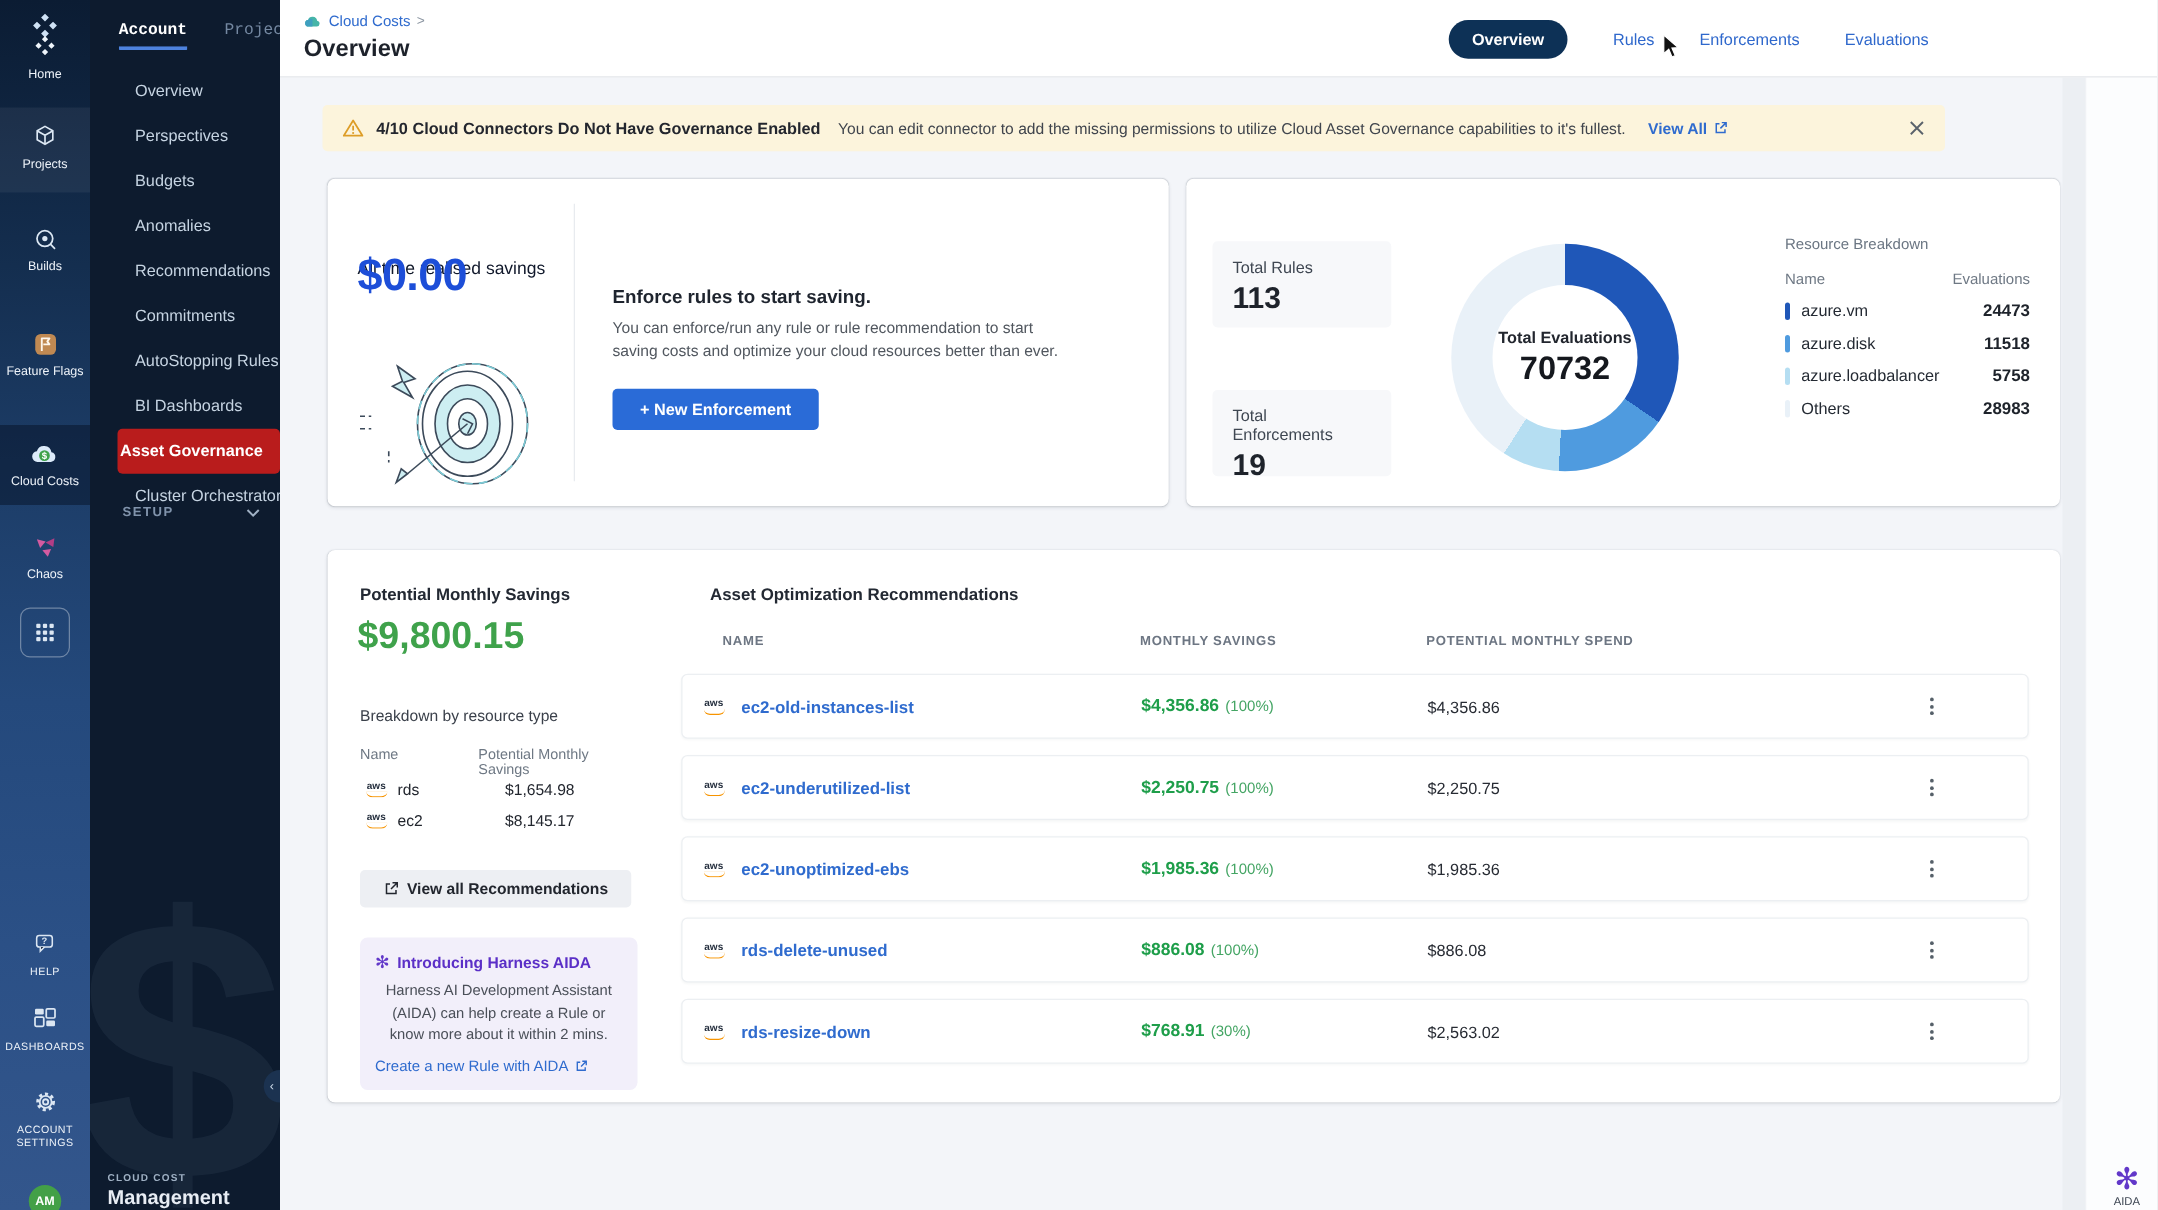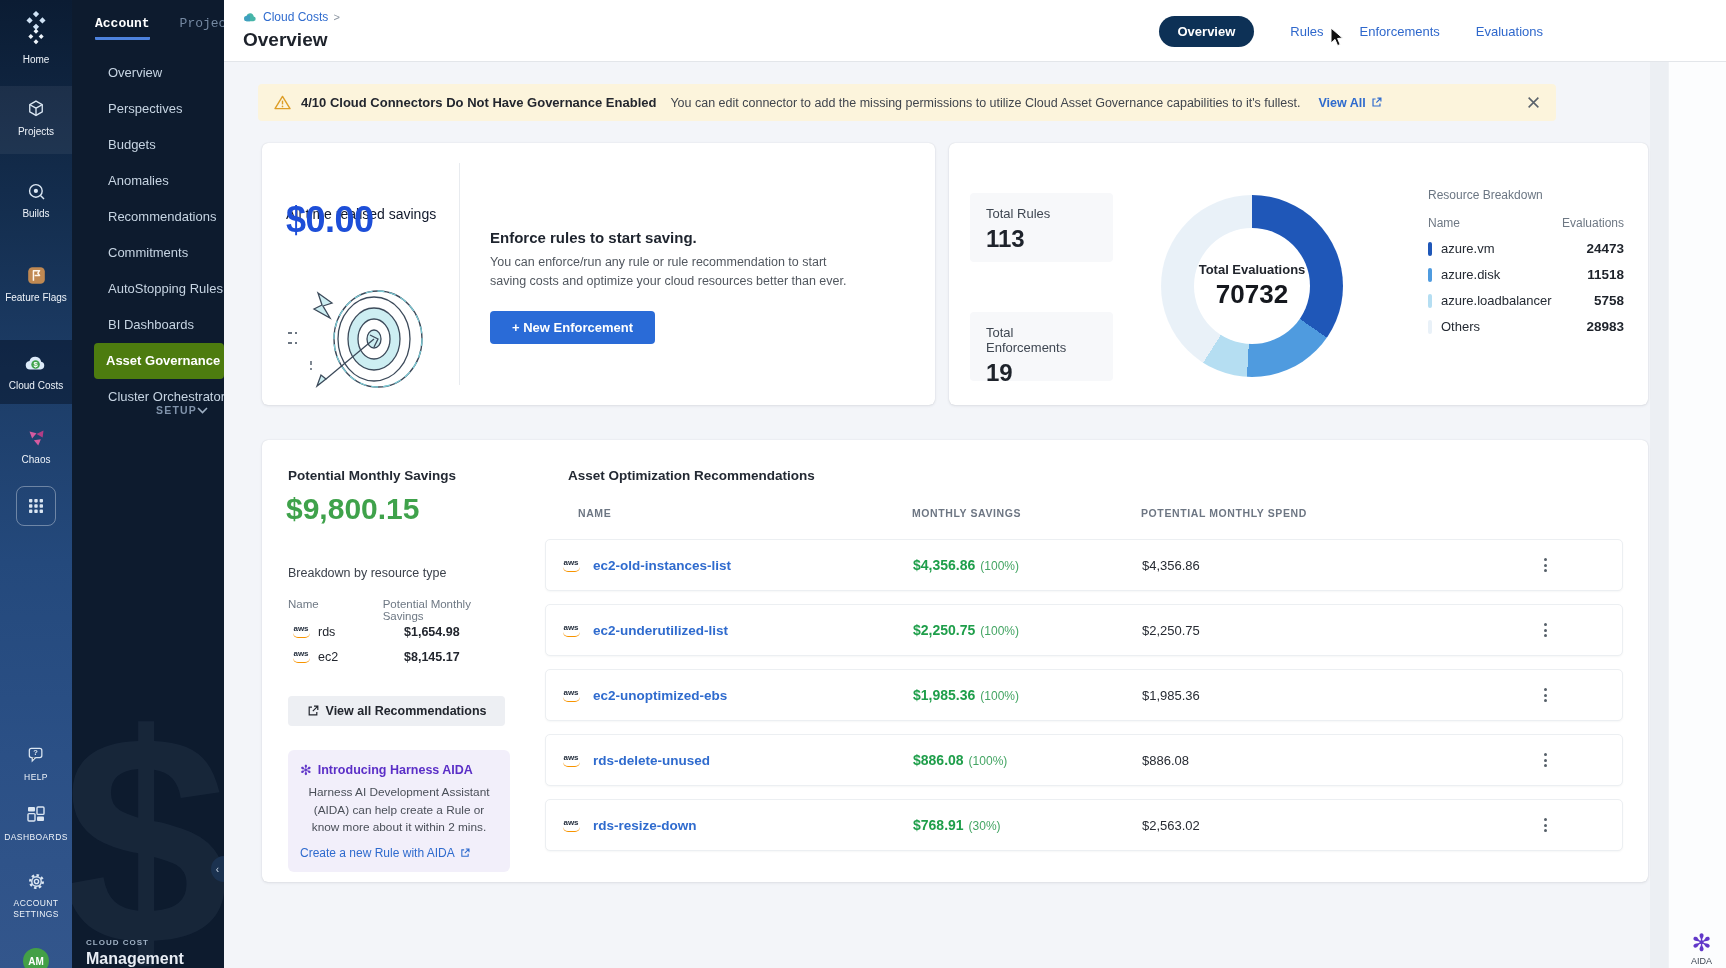--- a/index.html
+++ b/index.html
@@ -26,22 +26,22 @@
   
   .sidebar {
     width:152px; flex-shrink:0; position:relative; overflow:hidden;
     background:#0d1b2e; color:#c6d4e2; z-index:4;
   }
   .side-tabs { position:absolute; top:16px; left:23px; display:flex; gap:30px; }
   .side-tab { font-size:13px; color:#7488a1; cursor:pointer; padding-bottom:6px;font-family:Liberation Mono, monospace; }
   .side-tab.active { color:#fff; font-weight:bold; border-bottom:3px solid #4d82dd; border-radius:1px; }
   .side-menu { position:absolute; top:55px; left:0; right:0; }
   .side-item { height:36px; line-height:36px; padding-left:36px; font-size:13px; color:#c6d4e2; cursor:pointer; white-space:nowrap; }
-  .side-item.active { background:#4d7c0f; color:#fff; font-weight:bold; margin-left:22px; padding-left:12px; border-radius:4px; }
-  .setup-row { position:absolute; top:404px; left:26px; right:16px; display:flex; justify-content:flex-end; align-items:center; cursor:pointer; }
+  .side-item.active { background:#b91c1c; color:#fff; font-weight:bold; margin-left:22px; padding-left:2px; border-radius:4px; }
+  .setup-row { position:absolute; top:404px; left:26px; right:16px; display:flex; justify-content:space-between; align-items:center; cursor:pointer; }
   .setup-lbl { font-size:10.5px; letter-spacing:1.2px; color:#8093ab; font-weight:bold; }
   .watermark { position:absolute; left:-10px; top:690px; font-size:300px; font-weight:bold; color:rgba(150,185,215,0.07); line-height:1; pointer-events:none; }
   .side-footer { position:absolute; left:14px; top:938px; }
   .side-footer .l1 { font-size:8px; letter-spacing:1px; color:#9fb0c3; font-weight:bold; }
   .side-footer .l2 { font-size:16px; color:#e8edf4; font-weight:bold; margin-top:3px; }
   .collapse-handle { position:absolute; right:0; top:856px; width:13px; height:26px; background:#1b3250; border-radius:13px 0 0 13px; color:#cfdcea; font-size:10px; display:flex; align-items:center; justify-content:center; cursor:pointer; }
   
   .main { flex:1; position:relative; background:#f3f5f9; }
   .main-header { position:absolute; left:0; top:0; right:0; height:62px; background:#fff; border-bottom:1px solid #e3e6ea; z-index:2; }
   .crumb-row { position:absolute; left:19px; top:10px; display:flex; align-items:center; gap:5px; }
@@ -86,21 +86,21 @@
   .chip { width:4px; height:14px; border-radius:2px; margin-right:9px; flex-shrink:0; }
   .legend-row .lv { margin-left:auto; color:#1e232b; font-weight:bold; font-size:13.5px; }
   
   .pms-title { position:absolute; left:26px; top:28px; font-size:13.5px; font-weight:bold; color:#232933; }
   .pms-value { position:absolute; left:24px; top:52px; font-size:30px; font-weight:bold; color:#3fa24b; }
   .pms-sub { position:absolute; left:26px; top:126px; font-size:12.5px; color:#3b414b; }
   .pms-head { position:absolute; left:26px; top:158px; width:224px; display:flex; font-size:11.5px; color:#6e7884; }
   .pms-head .h2c { margin-left:64px; }
   .pms-row { position:absolute; left:26px; width:224px; display:flex; align-items:center; font-size:12.5px; color:#22262e; }
   .pms-row .rn { width:54px; margin-left:4px; }
-  .pms-row .rv { margin-left:32px; font-weight:bold; }
+  .pms-row .rv { margin-left:32px; font-weight:normal; }
   .btn-secondary { position:absolute; left:26px; top:256px; width:217px; height:30px; background:#edeff3; border:none; border-radius:4px; font-size:12.5px; font-weight:bold; color:#22262e; display:flex; align-items:center; justify-content:center; gap:7px; cursor:pointer; font-family:inherit; }
   .aida-box { position:absolute; left:26px; top:310px; width:222px; height:122px; background:#f2effa; border-radius:6px; padding:13px 12px; }
   .aida-head { display:flex; align-items:center; gap:6px; }
   .aida-title { font-size:12.5px; font-weight:bold; color:#5b2fc7; }
   .aida-body { font-size:11.8px; line-height:1.5; color:#4a4f58; margin-top:7px;text-align:center; }
   .aida-link { font-size:12px; color:#2f6bce; margin-top:9px; display:flex; align-items:center; gap:5px; cursor:pointer; }
   .flower { color:#6238c9; font-size:14px; line-height:1; font-family:"DejaVu Sans", sans-serif; }
   
   .tbl-title { position:absolute; left:306px; top:28px; font-size:13.5px; font-weight:bold; color:#232933; }
   .tbl { position:absolute; left:283px; top:60px; width:1078px; }

